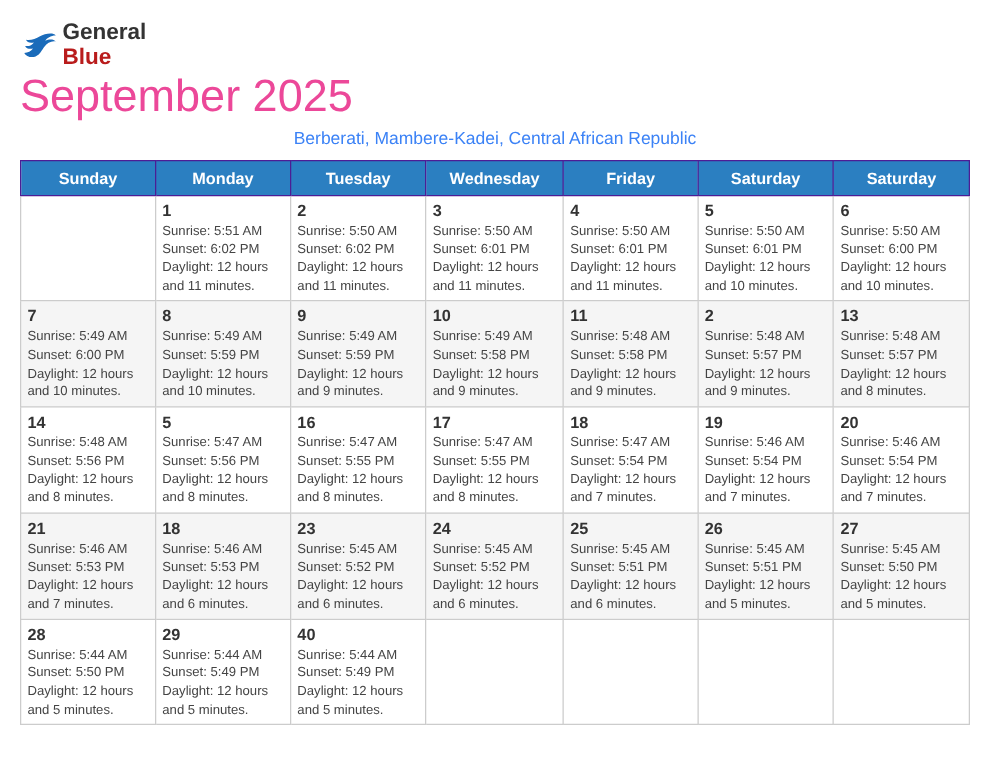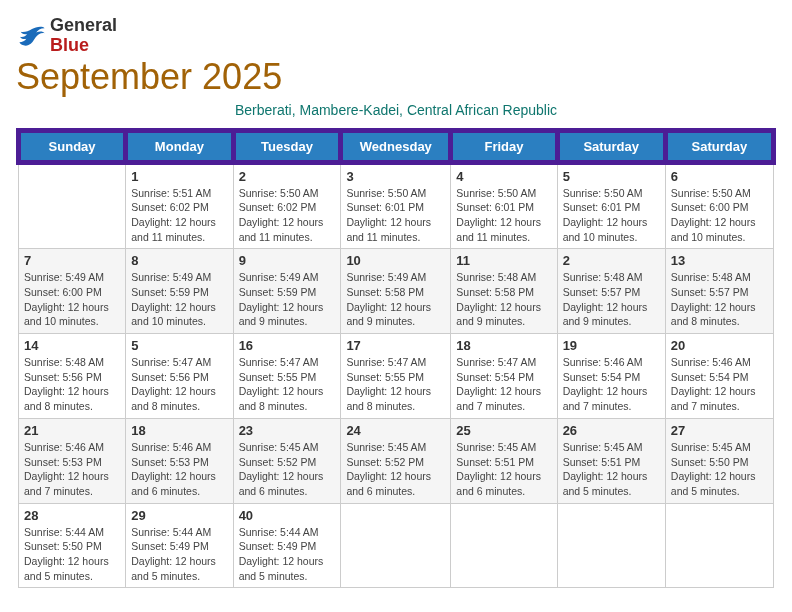--- a/index.html
+++ b/index.html
@@ -25,42 +25,42 @@
     }
     .logo-general { color: #333; }
     .logo-blue { color: #b91c1c; }
     .logo-bird {
       width: 28px;
       height: 22px;
       margin-left: 2px;
     }
     .month-title {
       font-size: 36px;
-      color: #a16207;
+      color: #ec4899;
       font-weight: normal;
       text-align: right;
     }
     .subtitle {
       text-align: center;
       font-size: 14px;
-      color: #0f766e;
+      color: #3b82f6;
       margin-bottom: 10px;
     }
     table {
       width: 100%;
       border-collapse: collapse;
       font-size: 11px;
     }
     thead tr th {
       background-color: #2b7fc1;
       color: #fff;
       text-align: center;
       padding: 6px 4px;
       font-size: 13px;
-      border: 5px solid #4c1d95;
+      border: 1px solid #4c1d95;
     }
     tbody tr td {
       border: 1px solid #ccc;
       vertical-align: top;
       padding: 4px 5px;
       width: 113px;
       min-height: 80px;
     }
     tbody tr:nth-child(even) td {
       background-color: #f5f5f5;

